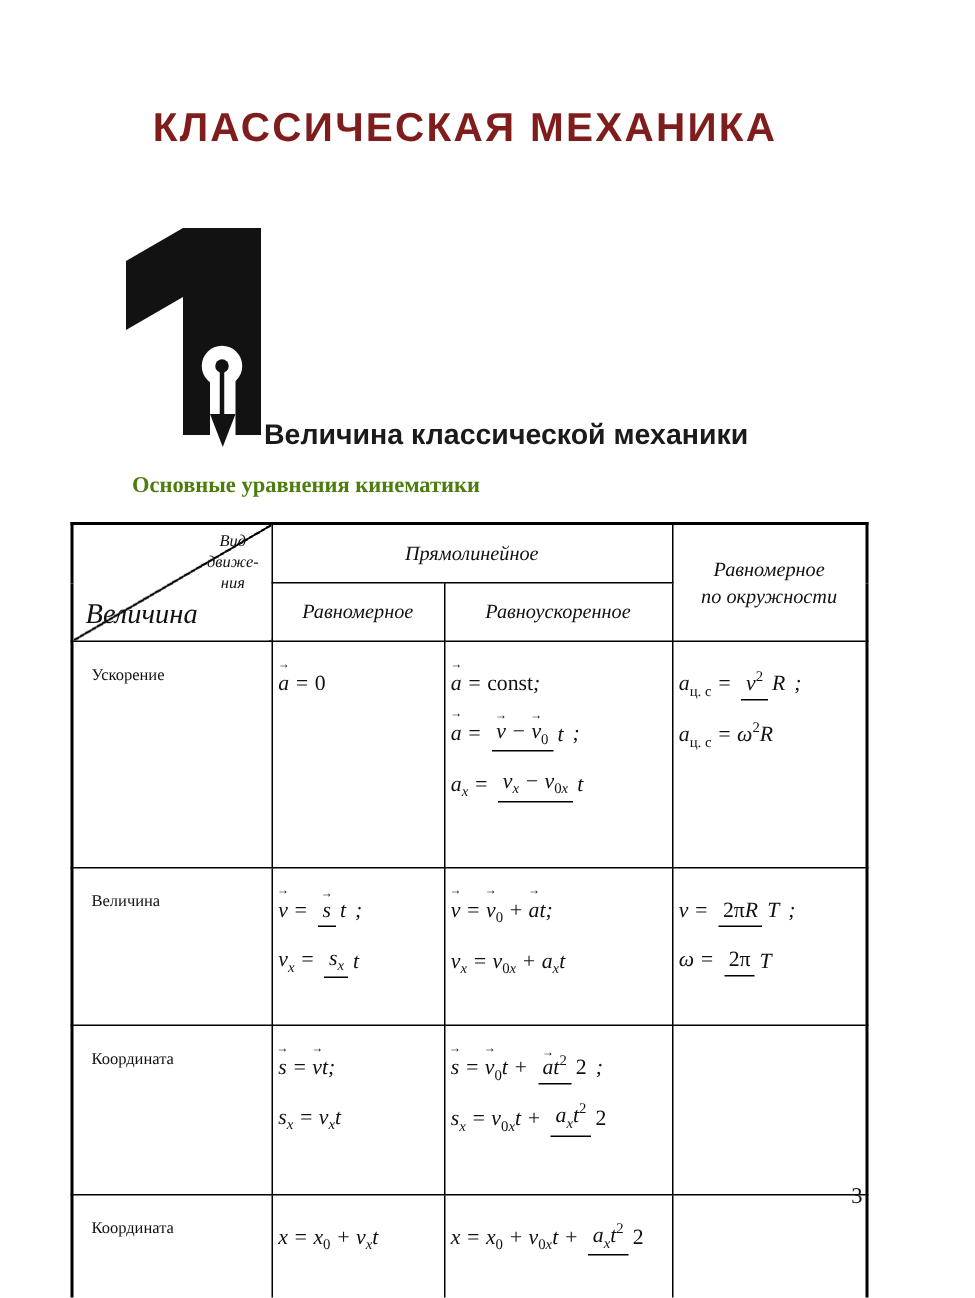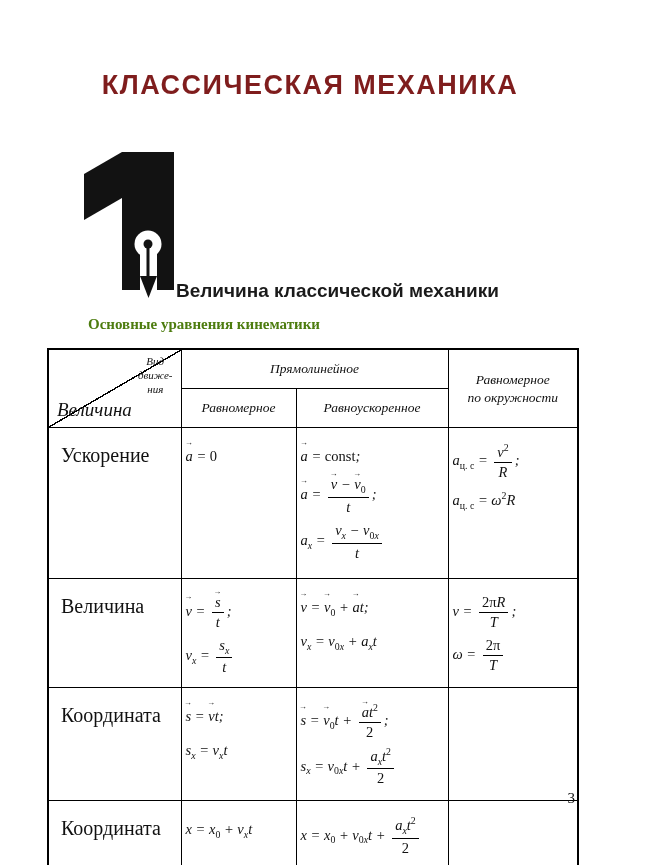--- a/index.html
+++ b/index.html
@@ -36,35 +36,35 @@
   }
   .c-top{position:absolute;top:5px;right:8px;text-align:center;
     font-style:italic;font-size:11px;white-space:pre-line;line-height:1.25}
   .c-bot{position:absolute;bottom:6px;left:8px;
     font-style:italic;font-size:19px}
   .gh{
     font-style:italic;font-size:13.5px;text-align:center;
     vertical-align:middle !important;padding:3px 4px;
     white-space:pre-line;line-height:1.3;
   }
-  .lab{font-size:20px;padding:16px 6px 6px 12px}
+  .lab{font-size:11px;padding:16px 6px 6px 12px}
   .fm{
     font-size:14.5px;text-align:left;font-style:italic;
     padding:12px 4px 8px 4px;line-height:2.3;
   }
   .r{font-style:normal}
   sub{font-size:0.68em}
   sup{font-size:0.68em}
   .v{position:relative;display:inline-block}
   .v::after{
     content:"→";position:absolute;left:50%;top:-0.8em;
     transform:translateX(-50%);font-size:0.55em;font-style:normal;
   }
   .f{
-    display:inline-flex;flex-direction:column;align-items:center;
+    display:inline-flex;flex-direction:row;align-items:center;
     vertical-align:middle;margin:2px 3px;line-height:1.3;
   }
   .fn{border-bottom:1px solid #000;padding:0 3px}
   .fd{padding:0 3px}
   .page-num{position:absolute;top:790px;right:75px;font-size:15px}
   
   col.c1{width:133px}col.c2{width:115px}col.c3{width:152px}col.c4{width:130px}
   tr.r-acc td{height:128px}
   tr.r-vel td{height:82px}
   tr.r-disp td{height:90px}

